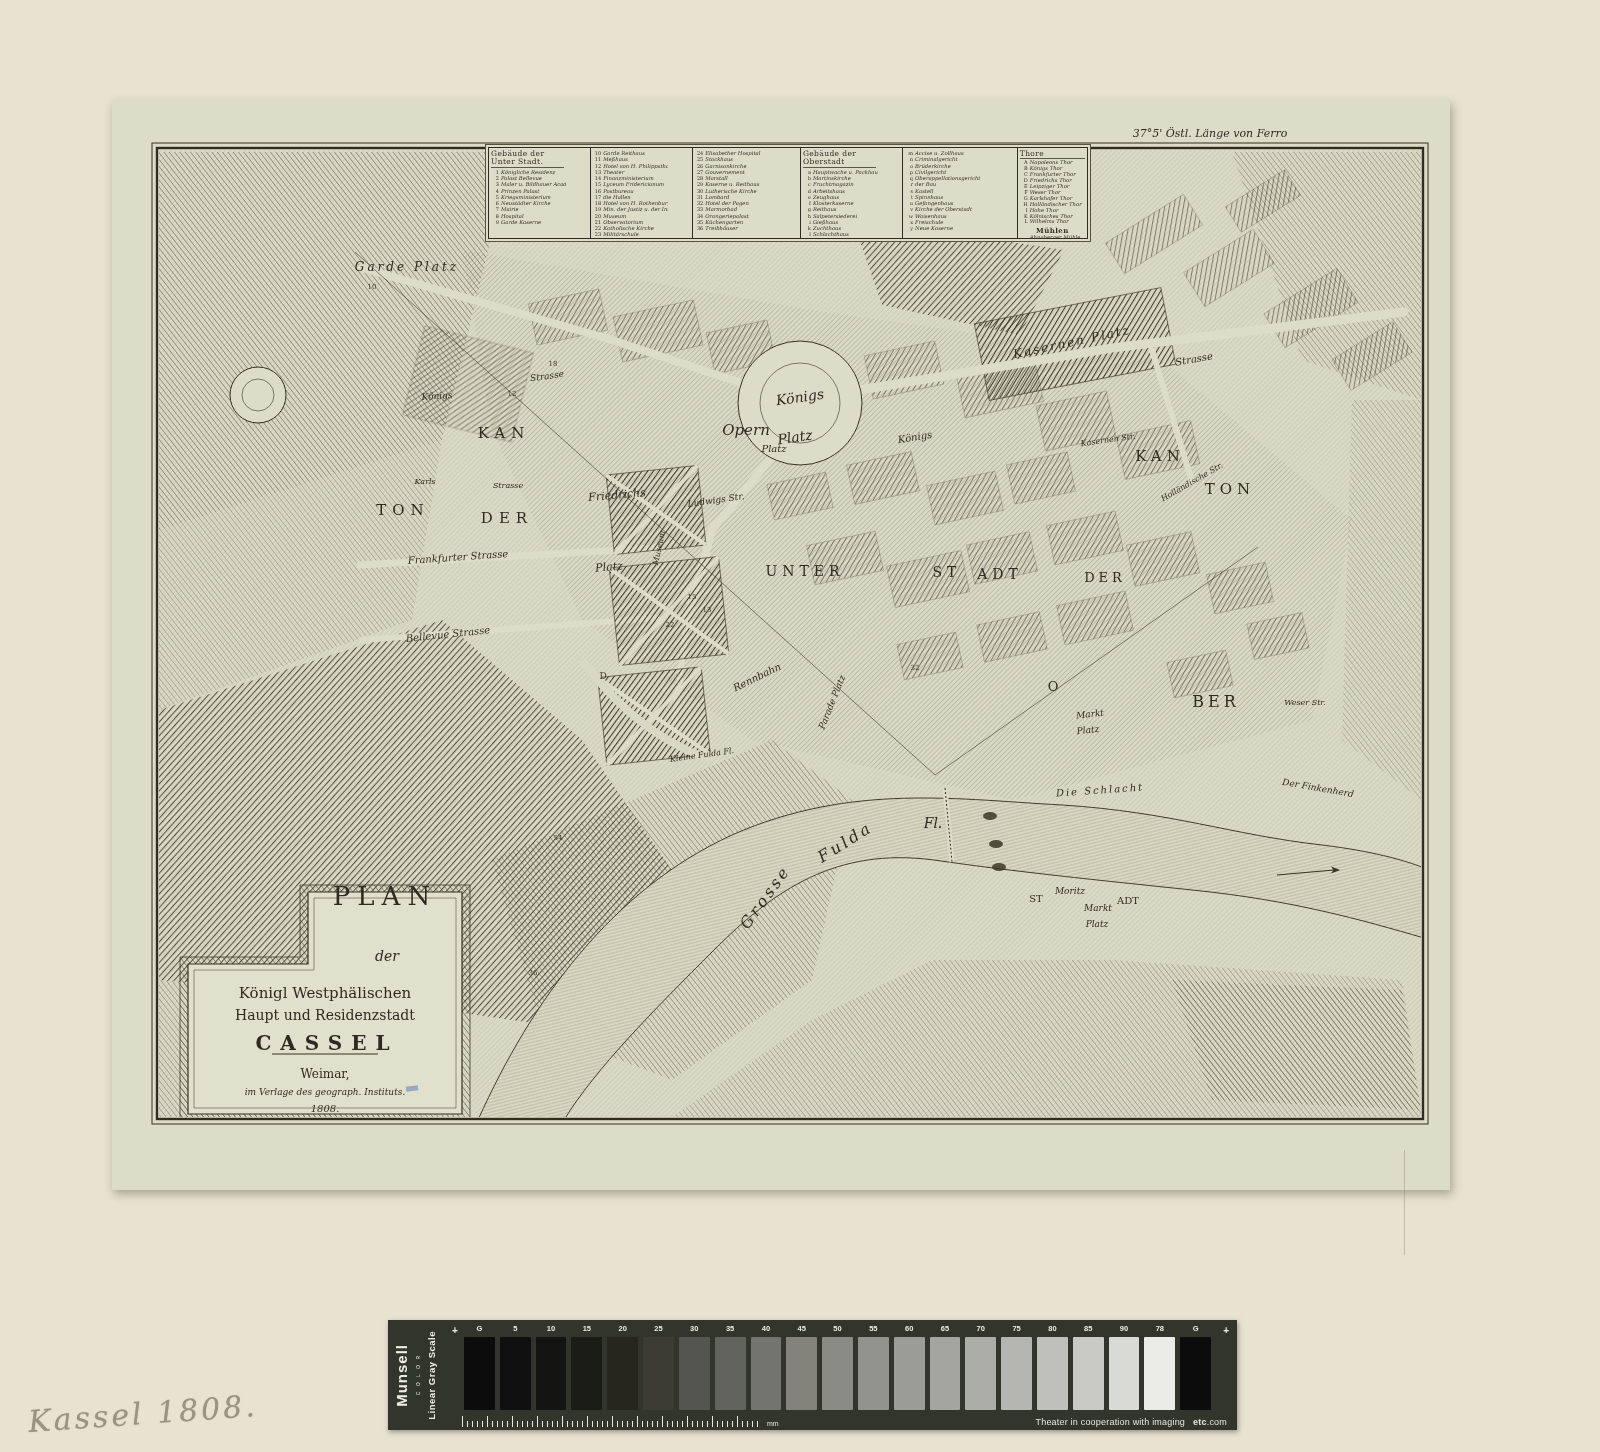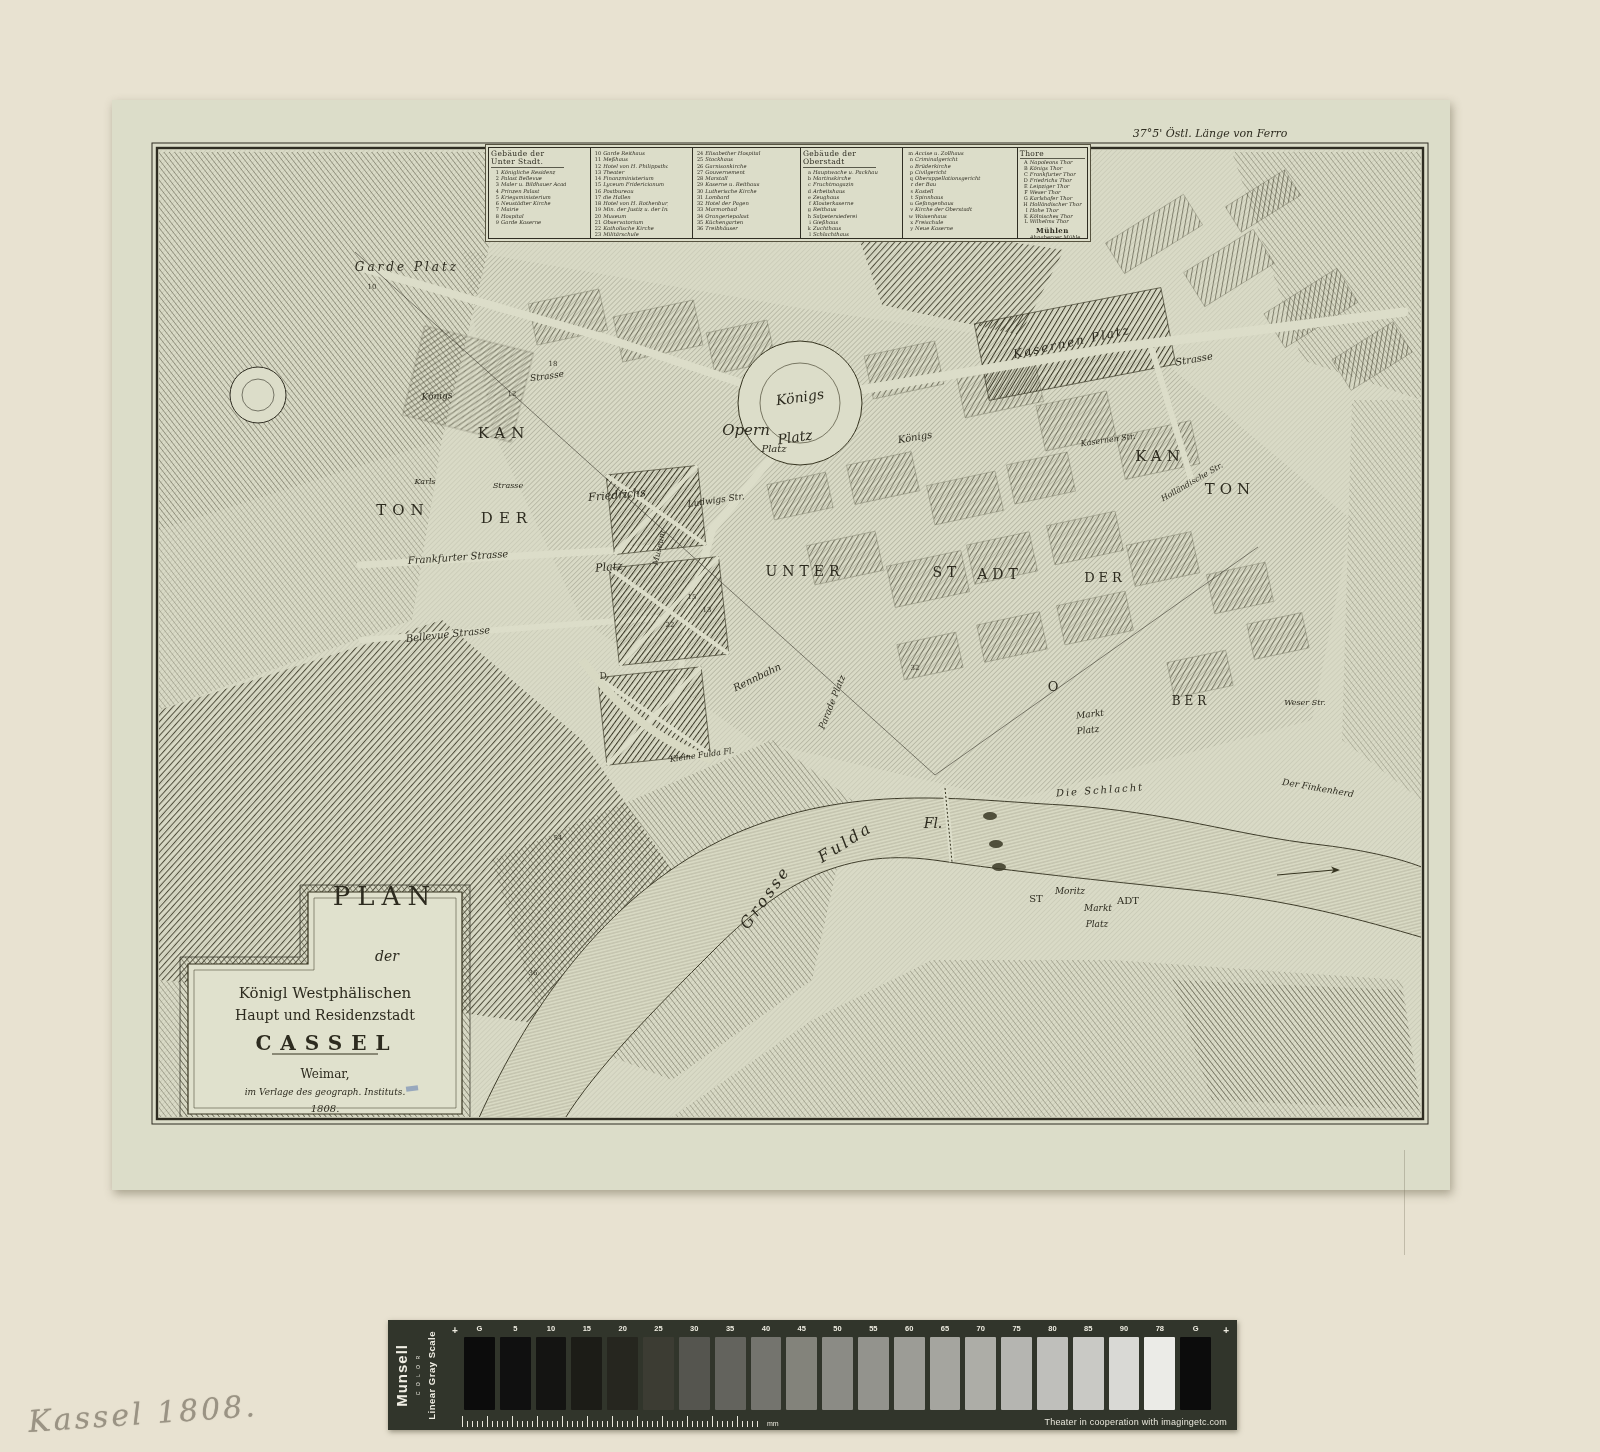--- a/index.html
+++ b/index.html
@@ -50,21 +50,21 @@
   .mbottom{position:absolute;left:74px;right:10px;bottom:3px;height:16px;display:flex;
            align-items:flex-end;justify-content:space-between;color:#e9e7dc;}
   .ruler{display:flex;align-items:flex-end;}
   .ticks{width:300px;height:11px;position:relative;}
   .ticks::before{content:"";position:absolute;left:0;right:0;bottom:0;height:6px;
     background:repeating-linear-gradient(90deg,#e9e7dc 0 1px,transparent 1px 5px);}
   .ticks::after{content:"";position:absolute;left:0;right:0;bottom:0;height:11px;
     background:repeating-linear-gradient(90deg,#e9e7dc 0 1px,transparent 1px 25px);}
   .mm{font:7px "Liberation Sans",sans-serif;margin-left:5px;}
   .credit{font:9px "Liberation Sans",sans-serif;letter-spacing:.2px;}
-  .credit b{font-weight:normal;}
+  .credit b{font-weight:bold;margin-left:8px;}
   
   .handnote{position:absolute;left:28px;top:1396px;font-family:"DejaVu Serif",serif;
             font-style:italic;font-size:30px;letter-spacing:3px;color:#9a9384;
             transform:rotate(-4deg);text-shadow:0 0 1px rgba(150,143,125,.6);}
   .crease{position:absolute;left:1404px;top:1150px;width:1px;height:105px;
           background:rgba(120,115,95,.35);}
 </style>
 </head>
 <body>
 
@@ -551,21 +551,21 @@
       <span class="ml " style="left: 336px; top: 534px; font-size: 10px; transform: translate(-50%, -50%) rotate(-6deg);">Bellevue Strasse</span>
       <span class="ml " style="left: 604px; top: 400px; font-size: 9px; transform: translate(-50%, -50%) rotate(-8deg);">Ludwigs Str.</span>
       <span class="ml " style="left: 547px; top: 448px; font-size: 8px; transform: translate(-50%, -50%) rotate(-78deg);">Museum</span>
       <span class="ml sc" style="left: 693px; top: 471px; font-size: 14px; letter-spacing: 5px; transform: translate(-50%, -50%) rotate(0deg);">UNTER</span>
       <span class="ml sc" style="left: 835px; top: 472px; font-size: 14px; letter-spacing: 5px; transform: translate(-50%, -50%) rotate(0deg);">ST</span>
       <span class="ml sc" style="left: 888px; top: 474px; font-size: 14px; letter-spacing: 5px; transform: translate(-50%, -50%) rotate(0deg);">ADT</span>
       <span class="ml sc" style="left: 1048px; top: 356px; font-size: 15px; letter-spacing: 5px; transform: translate(-50%, -50%) rotate(0deg);">KAN</span>
       <span class="ml sc" style="left: 1118px; top: 389px; font-size: 15px; letter-spacing: 5px; transform: translate(-50%, -50%) rotate(0deg);">TON</span>
       <span class="ml sc" style="left: 993px; top: 477px; font-size: 13px; letter-spacing: 4px; transform: translate(-50%, -50%) rotate(0deg);">DER</span>
       <span class="ml sc" style="left: 941px; top: 586px; font-size: 13px; transform: translate(-50%, -50%) rotate(0deg);">O</span>
-      <span class="ml sc" style="left: 1079px; top: 601px; font-size: 12px; letter-spacing: 4px; transform: translate(-50%, -50%) rotate(0deg);">BER</span>
+      <span class="ml sc" style="left: 1104px; top: 601px; font-size: 16px; letter-spacing: 4px; transform: translate(-50%, -50%) rotate(0deg);">BER</span>
       <span class="ml " style="left: 960px; top: 242px; font-size: 12px; letter-spacing: 2px; transform: translate(-50%, -50%) rotate(-12deg);">Kasernen Platz</span>
       <span class="ml " style="left: 996px; top: 340px; font-size: 8px; transform: translate(-50%, -50%) rotate(-8deg);">Kasernen Str.</span>
       <span class="ml " style="left: 1080px; top: 382px; font-size: 8px; transform: translate(-50%, -50%) rotate(-30deg);">Holländische Str.</span>
       <span class="ml " style="left: 978px; top: 614px; font-size: 9px; transform: translate(-50%, -50%) rotate(-6deg);">Markt</span>
       <span class="ml " style="left: 976px; top: 630px; font-size: 9px; transform: translate(-50%, -50%) rotate(-6deg);">Platz</span>
       <span class="ml " style="left: 1193px; top: 602px; font-size: 8px; transform: translate(-50%, -50%) rotate(0deg);">Weser Str.</span>
       <span class="ml " style="left: 988px; top: 690px; font-size: 10px; letter-spacing: 2px; transform: translate(-50%, -50%) rotate(-4deg);">Die Schlacht</span>
       <span class="ml " style="left: 1206px; top: 688px; font-size: 9px; transform: translate(-50%, -50%) rotate(10deg);">Der Finkenherd</span>
       <span class="ml " style="left: 653px; top: 797px; font-size: 16px; letter-spacing: 3px; transform: translate(-50%, -50%) rotate(-54deg);">Grosse</span>
       <span class="ml " style="left: 733px; top: 742px; font-size: 16px; letter-spacing: 3px; transform: translate(-50%, -50%) rotate(-32deg);">Fulda</span>

